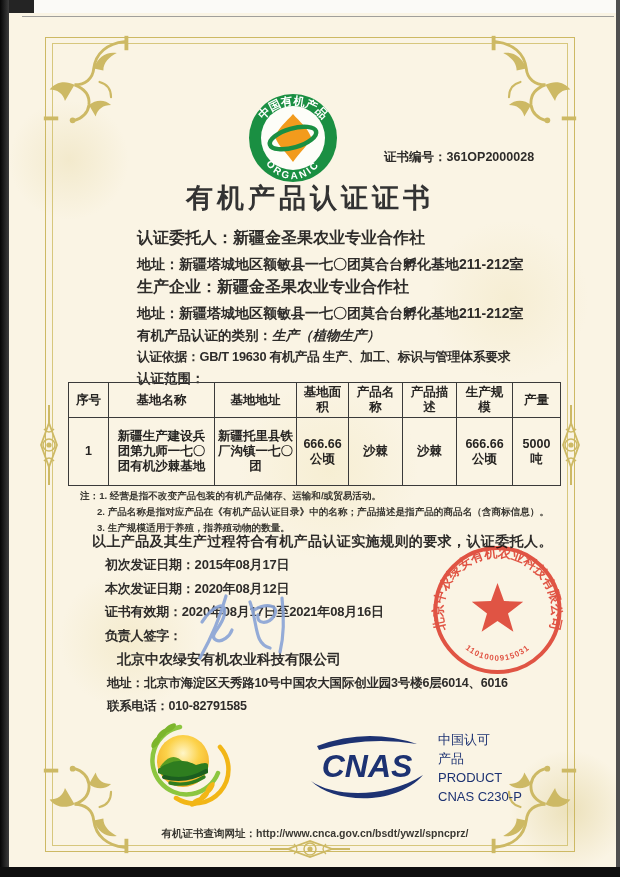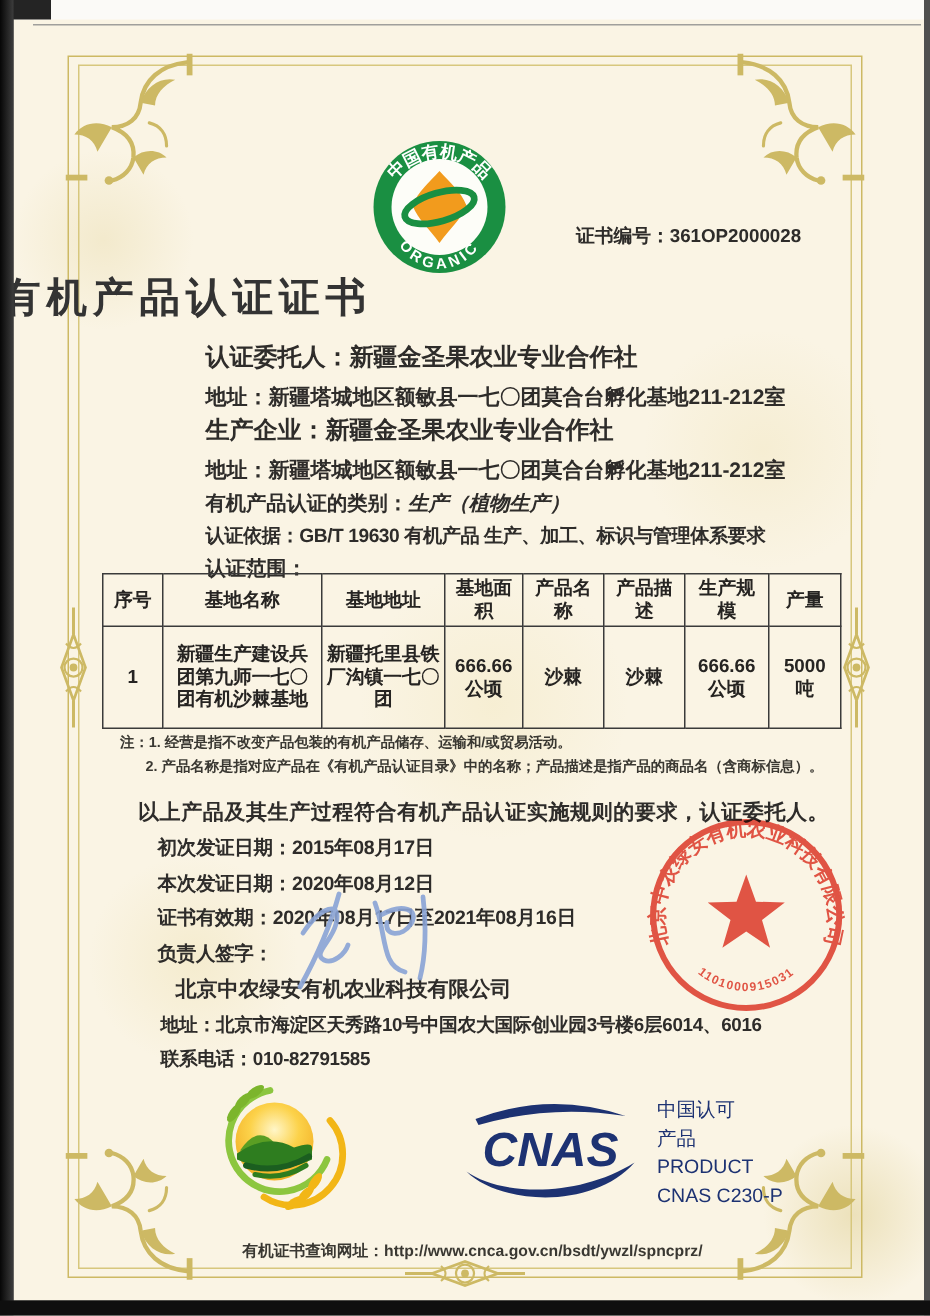--- a/index.html
+++ b/index.html
@@ -40,21 +40,21 @@
   .line { position:absolute; white-space:nowrap; font-weight:bold; z-index:3; }
   .fs16 { font-size:16px; }
   .fs14 { font-size:14px; }
   .fs135 { font-size:13.5px; }
   .fs13 { font-size:13px; letter-spacing:-.2px; }
   .fs128 { font-size:12.8px; letter-spacing:-.3px; }
   .fs125 { font-size:12.5px; letter-spacing:-.2px; }
   .italic { font-style:italic; }
 
   .title {
-    position:absolute; left:0; right:0; top:180px; 
+    position:absolute; left:0; right:0; top:180px; text-align:center;
     font-size:27px; font-weight:bold; letter-spacing:4px; color:#333; z-index:3;
     font-family:"Liberation Serif","DejaVu Serif",serif;
   }
   .certno { position:absolute; left:384px; top:149px; font-size:12.5px; font-weight:bold; z-index:3; white-space:nowrap; }
 
   table.scope {
     position:absolute; left:68px; top:382px; width:492px; z-index:3;
     border-collapse:collapse; table-layout:fixed;
     font-size:12.5px; font-weight:bold; color:#262422; text-align:center;
   }
@@ -206,20 +206,21 @@
           <div>公顷</div>
         </td>
       <td>5000 吨</td>
     </tr>
   </tbody>
 </table>
 
 <div class="notes">
   <div><span>注：</span><span>1. 经营是指不改变产品包装的有机产品储存、运输和/或贸易活动。</span></div>
   <div class="indent">2. 产品名称是指对应产品在《有机产品认证目录》中的名称；产品描述是指产品的商品名（含商标信息）。</div>
+  <div class="indent">3. 生产规模适用于养殖，指养殖动物的数量。</div>
 </div>
 
 <div class="line fs14" style="left:92px;top:533px;letter-spacing:.4px">以上产品及其生产过程符合有机产品认证实施规则的要求，认证委托人。</div>
 
 <div class="line fs13" style="left:105px;top:556px"><span>初次发证日期：</span><span>2015年08月17日</span></div>
 <div class="line fs13" style="left:105px;top:580px"><span>本次发证日期：</span><span>2020年08月12日</span></div>
 <div class="line fs13" style="left:105px;top:603px"><span>证书有效期：</span><span>2020年08月17日至2021年08月16日</span></div>
 <div class="line fs13" style="left:105px;top:627px"><span>负责人签字：</span></div>
 <div class="line fs14" style="left:117px;top:651px">北京中农绿安有机农业科技有限公司</div>
 <div class="line fs125" style="left:107px;top:675px"><span>地址：</span><span>北京市海淀区天秀路10号中国农大国际创业园3号楼6层6014、6016</span></div>

